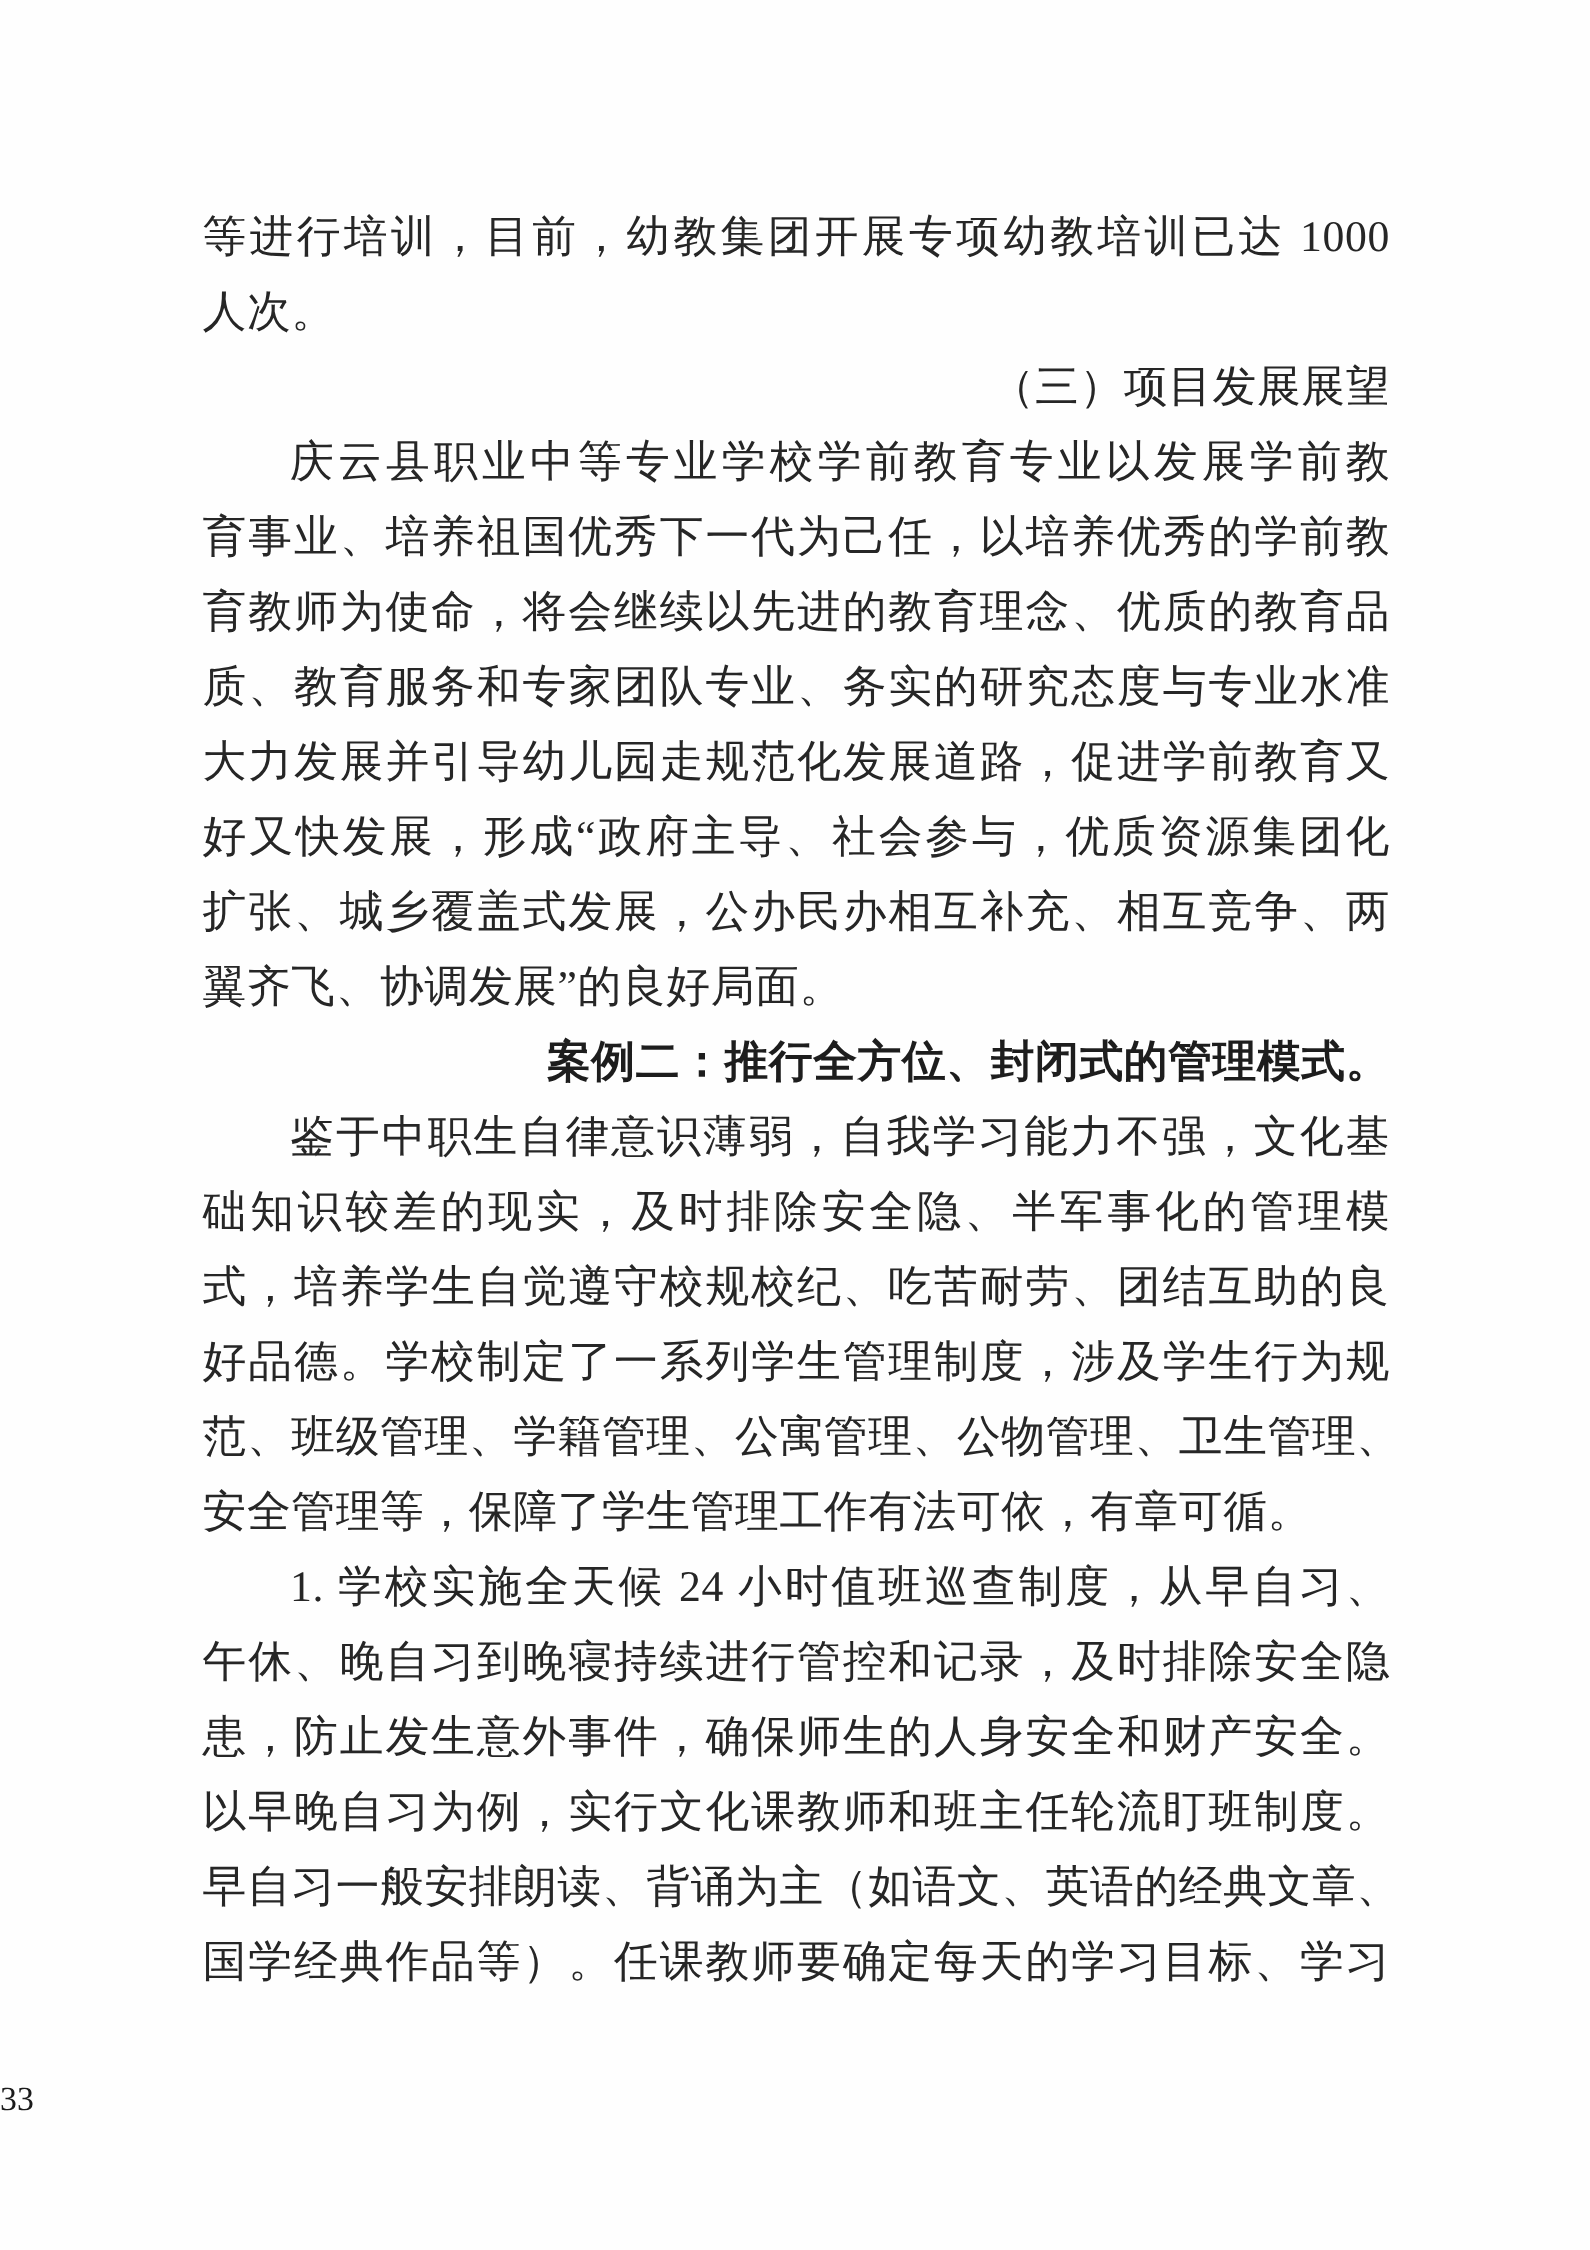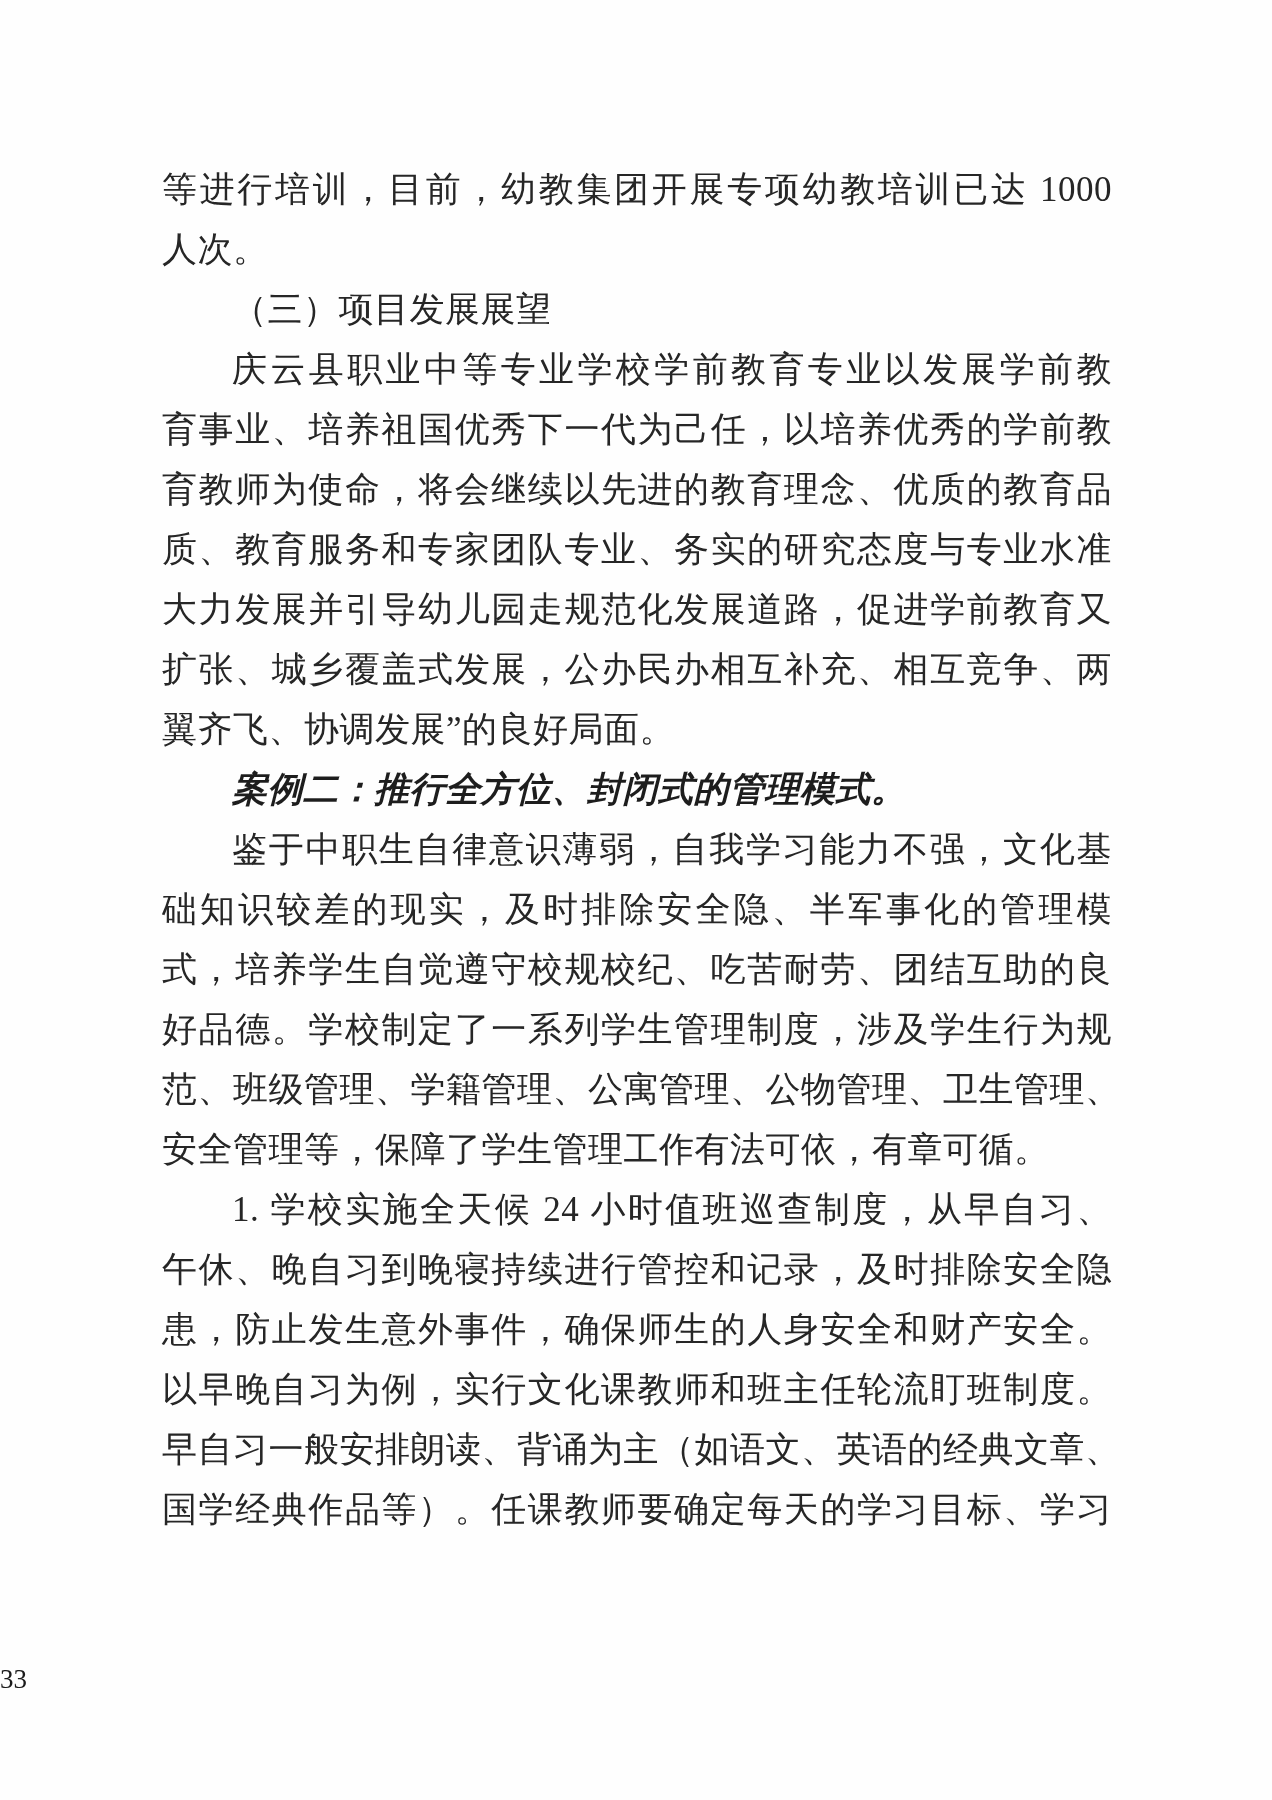--- a/index.html
+++ b/index.html
@@ -39,25 +39,25 @@
     letter-spacing: 0.5px;
   }
   
   .line.just {
     text-align: justify;
     text-align-last: justify;
     text-justify: inter-character;
   }
   .line.indent {
     text-indent: 70px;
+    text-align: right;
   }
   .para.heading .line {
     font-weight: bold;
     color: #1d1d1d;
-    font-style: italic;
   }
   .page-number {
     position: absolute;
     top: 1664px;
     left: 0;
     width: 100%;
     font-size: 27px;
     color: #1b1b1b;
   }
 </style>
@@ -72,20 +72,21 @@
       </div>
       <div class="para">
         <div class="line indent">（三）项目发展展望</div>
       </div>
       <div class="para">
         <div class="line just indent">庆云县职业中等专业学校学前教育专业以发展学前教</div>
         <div class="line just">育事业、培养祖国优秀下一代为己任，以培养优秀的学前教</div>
         <div class="line just">育教师为使命，将会继续以先进的教育理念、优质的教育品</div>
         <div class="line just">质、教育服务和专家团队专业、务实的研究态度与专业水准</div>
         <div class="line just">大力发展并引导幼儿园走规范化发展道路，促进学前教育又</div>
+        <div class="line just">好又快发展，形成“政府主导、社会参与，优质资源集团化</div>
         <div class="line just">扩张、城乡覆盖式发展，公办民办相互补充、相互竞争、两</div>
         <div class="line">翼齐飞、协调发展”的良好局面。</div>
       </div>
       <div class="para heading">
         <div class="line indent">案例二：推行全方位、封闭式的管理模式。</div>
       </div>
       <div class="para">
         <div class="line just indent">鉴于中职生自律意识薄弱，自我学习能力不强，文化基</div>
         <div class="line just">础知识较差的现实，及时排除安全隐、半军事化的管理模</div>
         <div class="line just">式，培养学生自觉遵守校规校纪、吃苦耐劳、团结互助的良</div>

